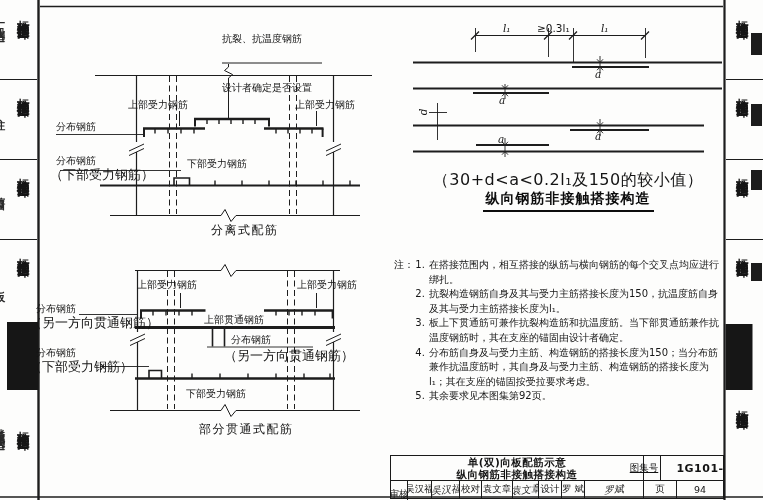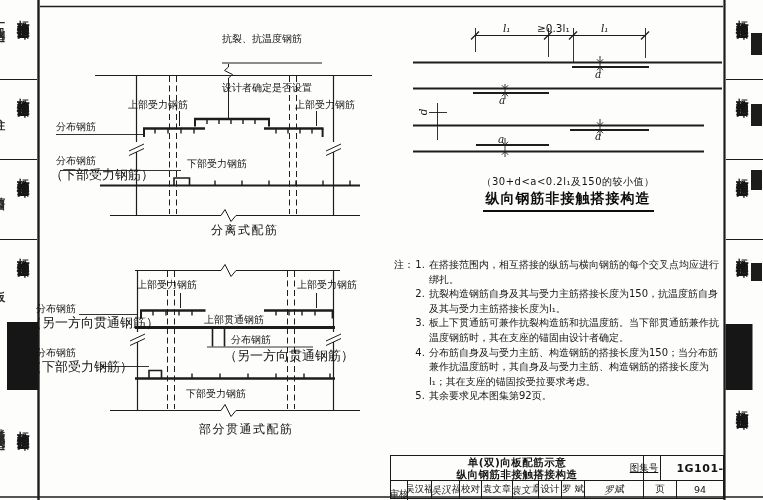--- a/index.html
+++ b/index.html
@@ -17,21 +17,21 @@
   .lbl.s{font-size:13px;}
   .cap{position:absolute;font-size:12px;letter-spacing:1.5px;font-weight:500;white-space:nowrap;color:#111;}
   .bigtitle{position:absolute;font-size:15px;font-weight:700;letter-spacing:1.5px;white-space:nowrap;
             color:#0d0d0d;border-bottom:2.2px solid #0d0d0d;padding-bottom:3px;}
   .ital{font-style:italic;font-family:"DejaVu Serif","Liberation Serif",serif;}
   .dimlbl{position:absolute;font-size:10.5px;white-space:nowrap;color:#141414;}
   .rot90{transform:rotate(-90deg);transform-origin:center;}
   .centerwrap{position:absolute;text-align:center;}
   .rtitle{display:inline-block;font-size:14px;font-weight:700;letter-spacing:1px;color:#0d0d0d;
           border-bottom:2px solid #0d0d0d;padding:0 3px 2px;}
-  .formula{font-size:10px;letter-spacing:.5px;color:#141414;}
+  .formula{font-size:16px;letter-spacing:.5px;color:#141414;}
   
   .notes{position:absolute;display:flex;font-size:10px;line-height:14.6px;color:#161616;}
   .notes .prefix{flex:0 0 auto;white-space:nowrap;}
   .notes ol{margin:0;padding-left:14px;list-style:decimal;}
   .notes li{padding-left:1px;}
   
   .tblock{position:absolute;border:1.6px solid #1a1a1a;background:transparent;}
   .tcell{position:absolute;display:flex;align-items:center;justify-content:center;
          font-size:9.5px;color:#141414;border-right:1px solid #1a1a1a;box-sizing:border-box;
          white-space:nowrap;overflow:hidden;}

